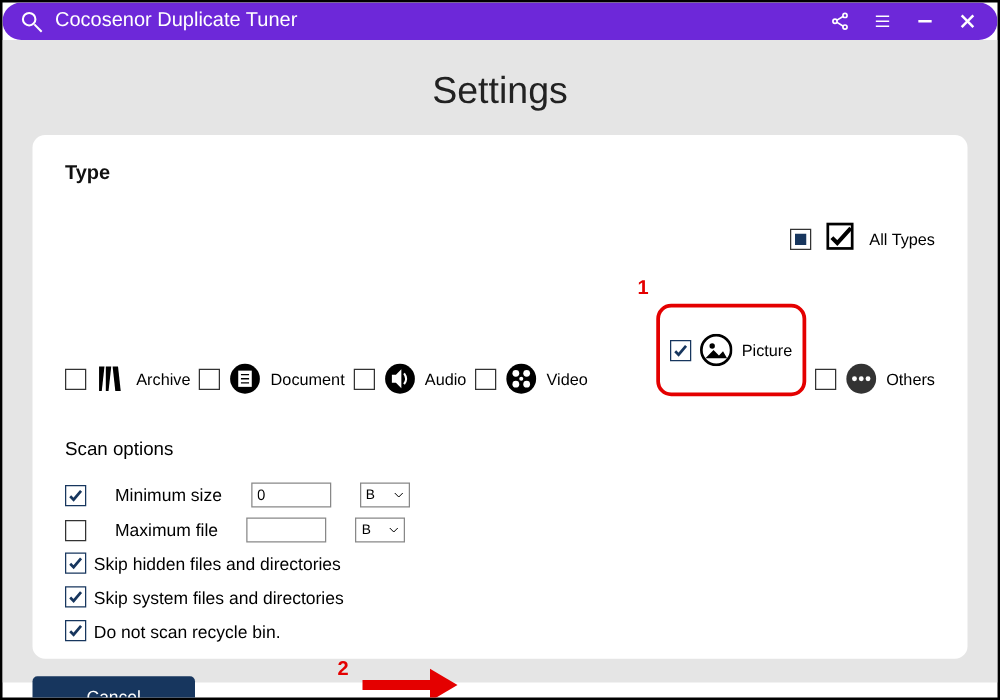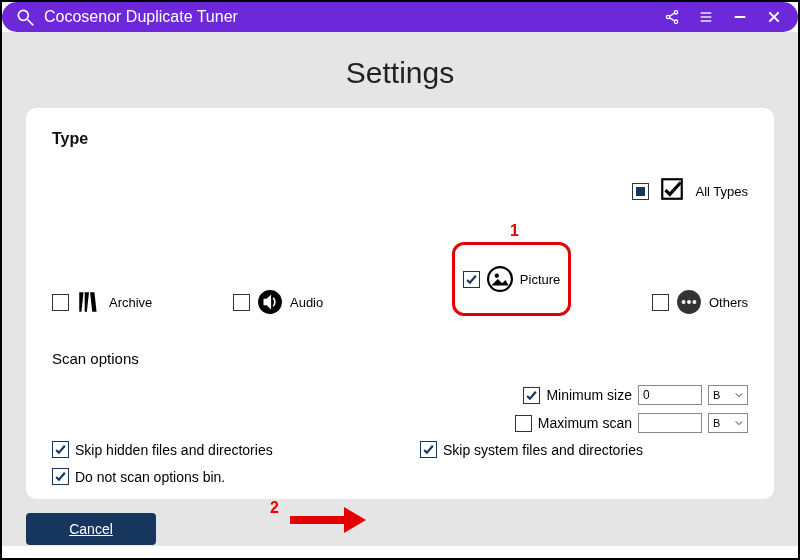--- a/index.html
+++ b/index.html
@@ -16,22 +16,22 @@
   .cbx { width: 17px; height: 17px; border: 1px solid #333; background:#fff; display:inline-flex; align-items:center; justify-content:center; cursor:pointer;}
   .cbx.ind::after{content:"";width:9px;height:9px;background:#17365e;}
   .cbx.chk { border-color:#17365e;}
   .cbx.chk svg{display:block;}
   .type-row { display:flex; align-items:flex-end; justify-content:space-between; }
   .type-item { display:flex; align-items:center; gap:6px; font-size:13px; }
   .type-item .icon { width:28px; height:28px; display:flex; align-items:center; justify-content:center;}
   .highlight { border: 3px solid #e40000; border-radius:12px; padding:20px 8px;margin-left:48px; }
   .annot { position:absolute; color:#e40000; font-size:16px; font-weight:bold;}
   .scan-head { font-size:15px; font-weight:normal; margin: 34px 0 18px;}
-  .opt-row { display:flex; align-items:center; gap:6px; font-size:14px; margin-bottom:8px;justify-content:flex-end;}
-  .opt-grid { display:grid; grid-template-columns: 1fr 1fr; row-gap:10px; column-gap:40px; font-size:14px;}
+  .opt-row { display:flex; align-items:center; gap:23px; font-size:14px; margin-bottom:8px;}
+  .opt-grid { display:grid; grid-template-columns: 1fr; row-gap:10px; column-gap:40px; font-size:14px;}
   .opt-grid .cell{ display:flex; align-items:center; gap:6px;}
   input.num { width:64px; height:20px; border:1px solid #888; font-size:12px; padding:0 4px;}
   .sel { width:40px; height:20px; border:1px solid #888; font-size:11px; display:inline-flex; align-items:center; justify-content:space-between; padding:0 4px;}
   .btnbar { display:flex; align-items:center; gap:310px; margin-top:14px; position:relative;}
   .btn { width:130px; height:32px; background:#17365e; color:#fff; border:none; border-radius:4px; font-size:14px; cursor:pointer;text-decoration:underline;}
   .arrow { position:absolute; left:264px; top:-6px; display:flex; align-items:center;}
   .arrow .shaft{ width:54px; height:8px; background:#e40000;}
   .arrow .head{ width:0;height:0;border-top:13px solid transparent;border-bottom:13px solid transparent;border-left:22px solid #e40000;}
   .wrap{position:relative;}
 </style>
@@ -98,33 +98,60 @@
         <span class="icon">
           <svg width="26" height="26" viewBox="0 0 24 24" fill="#000">
               <path d="M3 3 L7 3 L5 21 L3 21 Z"></path>
               <path d="M8 3 L12 3 L10 21 L8 21 Z"></path>
               <path d="M13 3 L17 3 L19 21 L15 21 Z"></path>
             </svg>
         </span>
         <span>Archive</span>
       </div>
 
+      <div class="type-item">
+        <span class="cbx"></span>
+        <span class="icon">
+          <svg width="26" height="26" viewBox="0 0 24 24">
+              <circle cx="12" cy="12" r="11" fill="#000"></circle>
+              <rect x="7" y="6" width="10" height="12" fill="#fff"></rect>
+              <line x1="9" y1="9" x2="15" y2="9" stroke="#000"></line>
+              <line x1="9" y1="12" x2="15" y2="12" stroke="#000"></line>
+              <line x1="9" y1="15" x2="15" y2="15" stroke="#000"></line>
+            </svg>
+        </span>
+        <span>Document</span>
+      </div>
 
       <div class="type-item">
         <span class="cbx"></span>
         <span class="icon">
           <svg width="26" height="26" viewBox="0 0 24 24">
               <circle cx="12" cy="12" r="11" fill="#000"></circle>
               <path d="M6 9 L9 9 L13 5 L13 19 L9 15 L6 15 Z" fill="#fff"></path>
               <path d="M15 8 Q18 12 15 16" fill="none" stroke="#fff" stroke-width="1.5"></path>
             </svg>
         </span>
         <span>Audio</span>
       </div>
 
+      <div class="type-item">
+        <span class="cbx"></span>
+        <span class="icon">
+          <svg width="26" height="26" viewBox="0 0 24 24">
+              <circle cx="12" cy="12" r="11" fill="#000"></circle>
+              <circle cx="8" cy="8" r="2.5" fill="#fff"></circle>
+              <circle cx="16" cy="8" r="2.5" fill="#fff"></circle>
+              <circle cx="8" cy="16" r="2.5" fill="#fff"></circle>
+              <circle cx="16" cy="16" r="2.5" fill="#fff"></circle>
+              <circle cx="12" cy="12" r="1.5" fill="#fff"></circle>
+            </svg>
+        </span>
+        <span>Video</span>
+      </div>
 
       <div class="type-item highlight">
         <span class="cbx chk">
           <svg width="13" height="13" viewBox="0 0 24 24">
               <path d="M4 13 L9 18 L20 5" fill="none" stroke="#17365e" stroke-width="4"></path>
             </svg>
         </span>
         <span class="icon">
           <svg width="26" height="26" viewBox="0 0 24 24">
               <circle cx="12" cy="12" r="11" fill="none" stroke="#000" stroke-width="2"></circle>
@@ -163,21 +190,21 @@
       <input class="num" value="0" style="">
       <span class="sel">
           <span>B</span>
           <svg width="8" height="8" viewBox="0 0 10 10">
             <path d="M1 3 L5 7 L9 3" fill="none" stroke="#000"></path>
           </svg>
         </span>
     </div>
     <div class="opt-row">
       <span class="cbx"></span>
-      <span>Maximum scan</span>
+      <span>Maximum file</span>
       <input class="num" value="" style="">
       <span class="sel">
           <span>B</span>
           <svg width="8" height="8" viewBox="0 0 10 10">
             <path d="M1 3 L5 7 L9 3" fill="none" stroke="#000"></path>
           </svg>
         </span>
     </div>
 
     <div class="opt-grid" style="margin-top:6px;">
@@ -196,21 +223,21 @@
             </svg>
           </span>
         <span>Skip system files and directories</span>
       </div>
       <div class="cell">
         <span class="cbx chk">
             <svg width="13" height="13" viewBox="0 0 24 24">
               <path d="M4 13 L9 18 L20 5" fill="none" stroke="#17365e" stroke-width="4"></path>
             </svg>
           </span>
-        <span>Do not scan options bin.</span>
+        <span>Do not scan recycle bin.</span>
       </div>
     </div>
   </div>
 
   <div class="btnbar wrap">
     <button class="btn">Cancel</button>
     <span class="annot" style="left:244px; top:-14px;">2</span>
     <div class="arrow">
         <div class="shaft"></div>
         <div class="head"></div>

